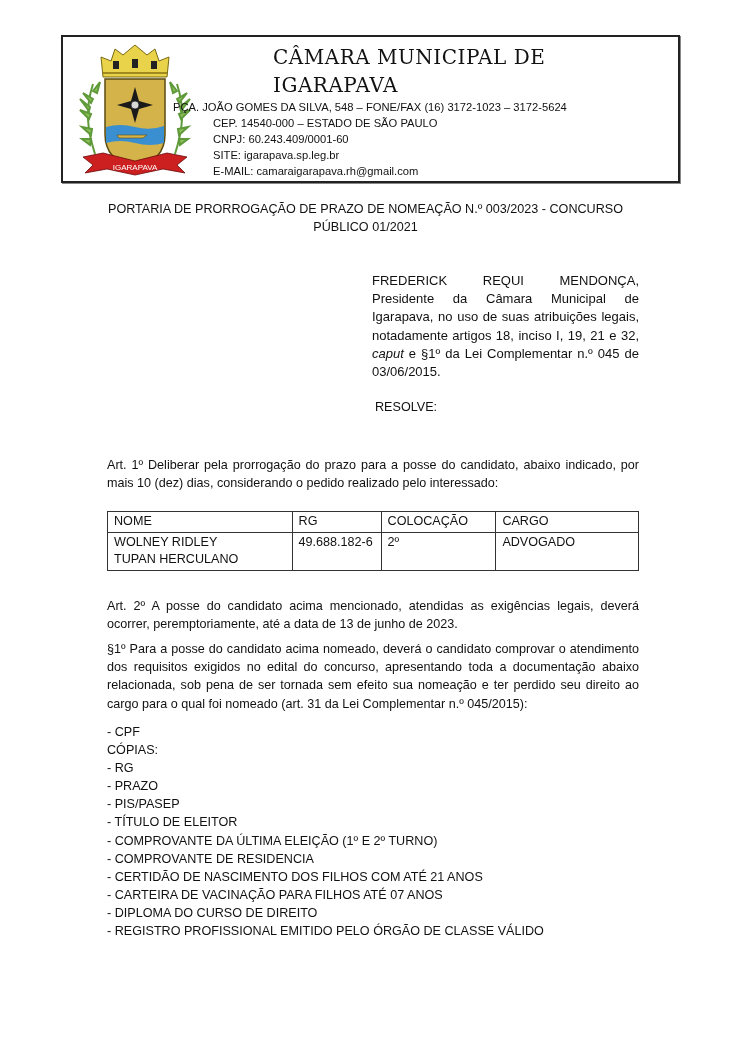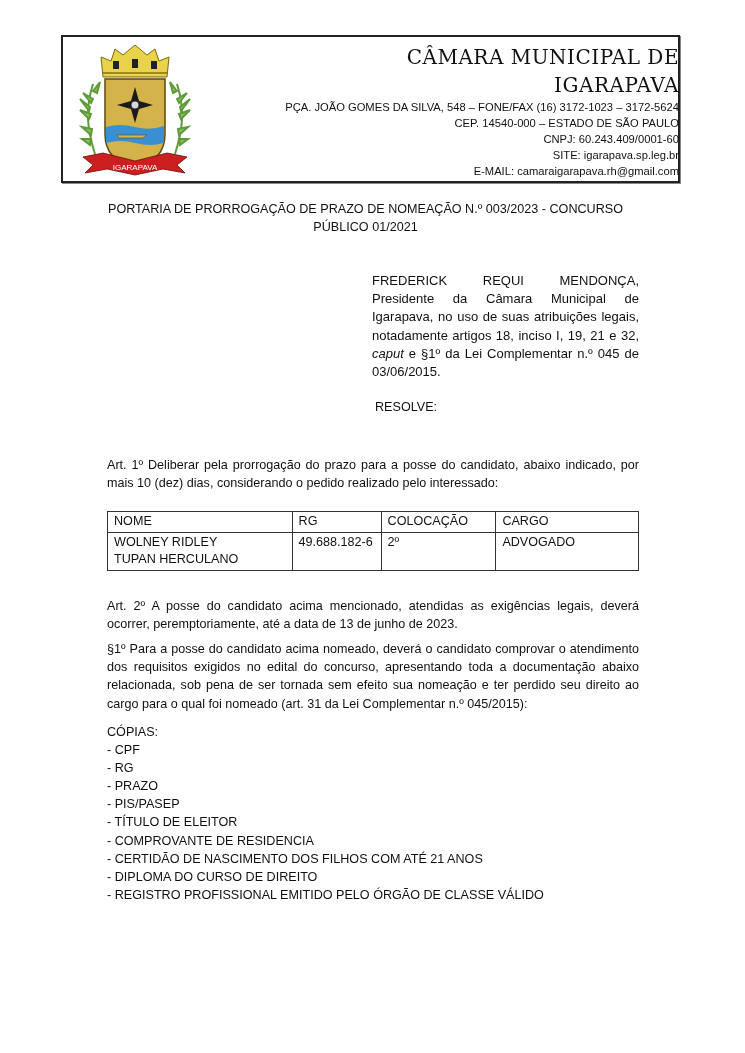--- a/index.html
+++ b/index.html
@@ -2,21 +2,21 @@
 <html><head>
 <meta charset="utf-8">
 <style>
   html, body { margin: 0; padding: 0; background: #ffffff; }
   body { width: 745px; height: 1053px; position: relative; overflow: hidden;
          font-family: "Liberation Sans", "DejaVu Sans", sans-serif; color: #111; }
 
   .header-box { position: absolute; left: 61px; top: 35px; width: 615px; height: 144px;
                 border: 2px solid #222; box-shadow: 1px 1px 0 #888; background: #fff; }
   .logo { position: absolute; left: 10px; top: 2px; width: 124px; height: 140px; }
-  .header-text { position: absolute; left: 156px; top: 6px; width: 460px; text-align: right; }
+  .header-text { position: absolute; left: 150px; top: 6px; width: 460px; text-align: left; }
   .org-name { font-family: "DejaVu Serif", "Liberation Serif", serif; font-size: 20px;
               letter-spacing: 0.5px; color: #111; margin-left: 60px; line-height: 28px; }
   .org-sub { font-family: "DejaVu Serif", "Liberation Serif", serif; font-size: 12.5px;
              font-weight: bold; margin-left: 60px; line-height: 16px; letter-spacing: 0.3px; }
   .hl { font-size: 11.2px; line-height: 16px; color: #111; }
   .hl.addr { margin-left: -40px; }
 
   .doc-title { position: absolute; left: 88px; top: 200px; width: 555px; text-align: center;
                font-size: 12.6px; line-height: 18px; }
 
@@ -128,23 +128,25 @@
     <td>2º</td>
     <td>ADVOGADO</td>
   </tr>
 </tbody>
   </table>
 
 <div class="para p-art2">Art. 2º A posse do candidato acima mencionado, atendidas as exigências legais, deverá ocorrer, peremptoriamente, até a data de 13 de junho de 2023.</div>
 <div class="para p-par1">§1º Para a posse do candidato acima nomeado, deverá o candidato comprovar o atendimento dos requisitos exigidos no edital do concurso, apresentando toda a documentação abaixo relacionada, sob pena de ser tornada sem efeito sua nomeação e ter perdido seu direito ao cargo para o qual foi nomeado (art. 31 da Lei Complementar n.º 045/2015):</div>
 
 <div class="copies">
+  <div>- CPF</div>
   <div>CÓPIAS:</div>
-  <div>- CPF</div>
   <div>- RG</div>
   <div>- PRAZO</div>
   <div>- PIS/PASEP</div>
   <div>- TÍTULO DE ELEITOR</div>
+  <div>- COMPROVANTE DA ÚLTIMA ELEIÇÃO (1º E 2º TURNO)</div>
   <div>- COMPROVANTE DE RESIDENCIA</div>
   <div>- CERTIDÃO DE NASCIMENTO DOS FILHOS COM ATÉ 21 ANOS</div>
+  <div>- CARTEIRA DE VACINAÇÃO PARA FILHOS ATÉ 07 ANOS</div>
   <div>- DIPLOMA DO CURSO DE DIREITO</div>
   <div>- REGISTRO PROFISSIONAL EMITIDO PELO ÓRGÃO DE CLASSE VÁLIDO</div>
 </div>
 
 </body></html>

